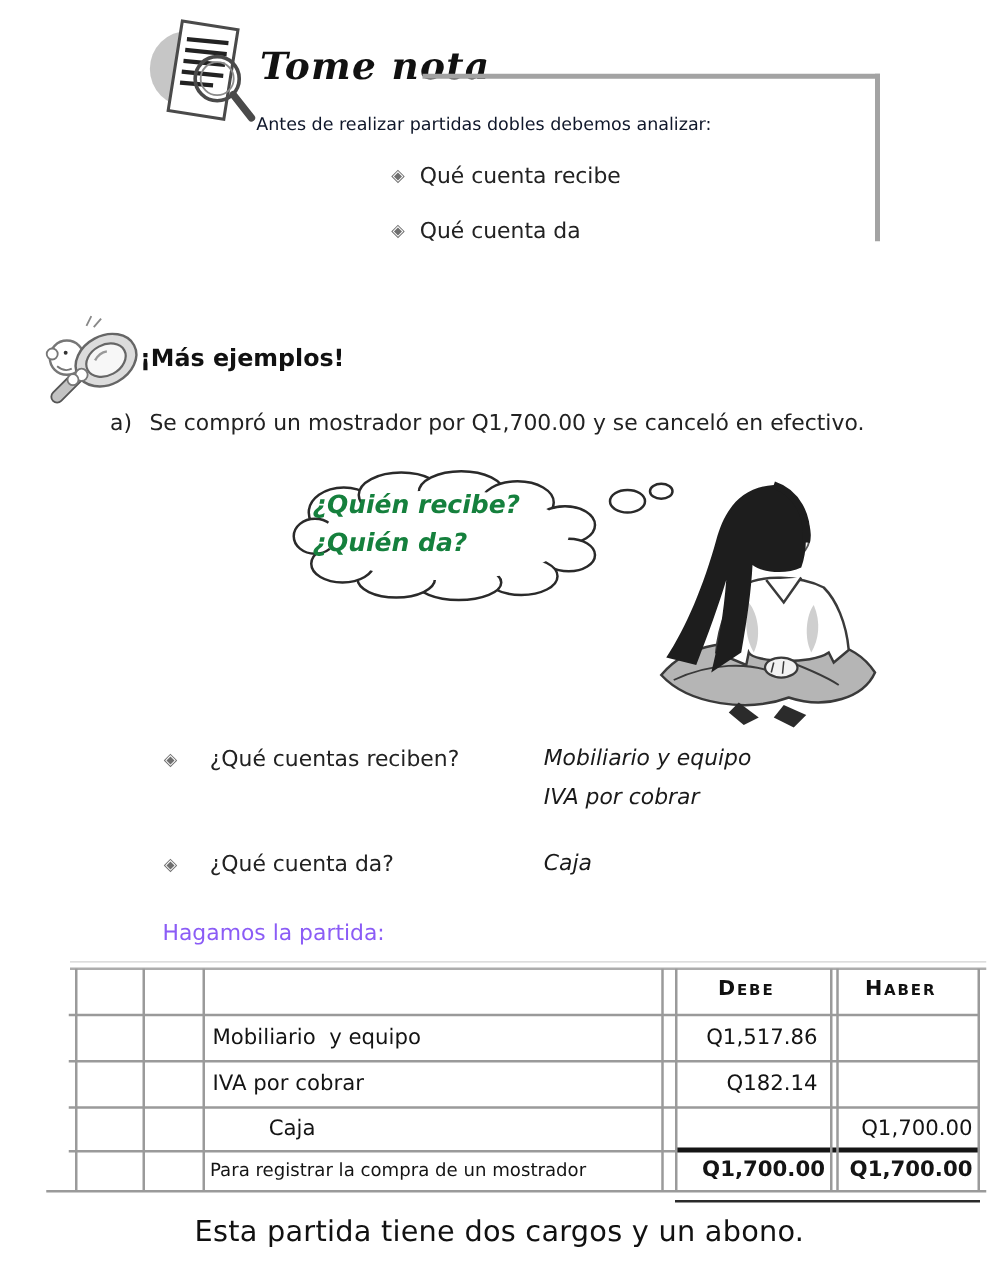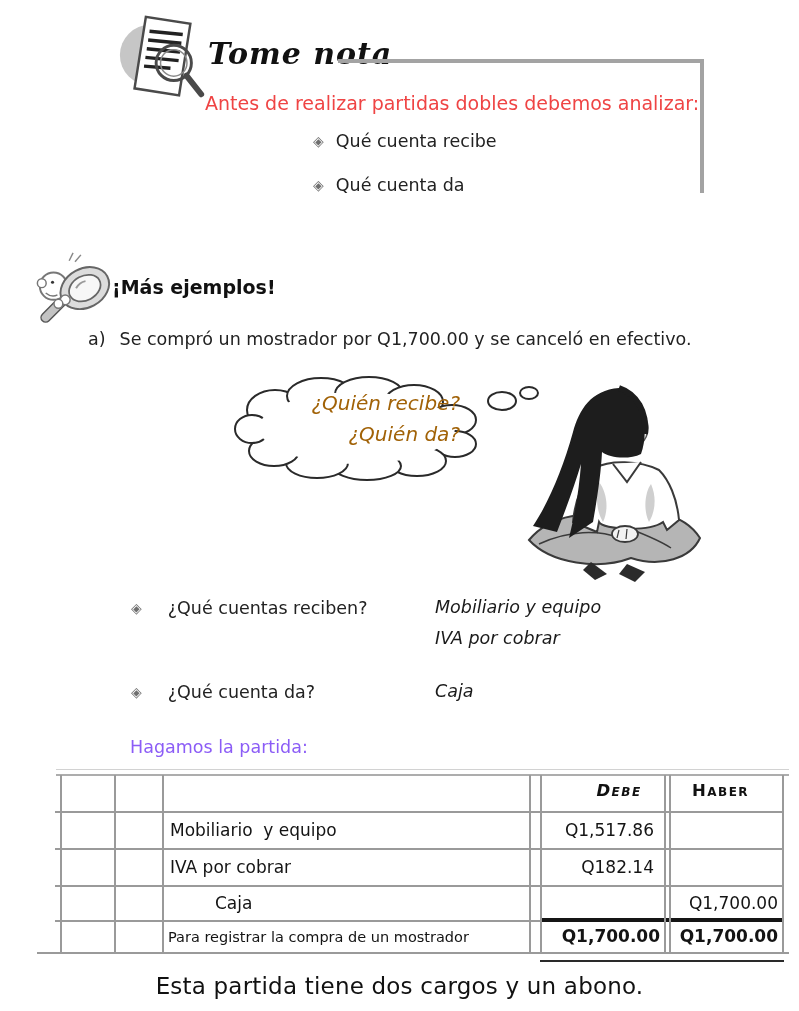--- a/index.html
+++ b/index.html
@@ -7,30 +7,30 @@
     position:relative;width:799px;height:1011px;background:#ffffff;
     font-family:"DejaVu Sans",sans-serif;color:#1c1c1c;overflow:hidden;
   }
   .abs{position:absolute;}
   
   .tome-nota{
     font-family:"DejaVu Serif",serif;font-style:italic;font-weight:700;
     font-size:30px;color:#111;letter-spacing:1px;
   }
   .rule{background:#a3a3a3;}
-  .intro-text{font-size:19px;color:#ef4444;}
+  .intro-text{font-size:14px;color:#0f172a;}
   .bullet-row{display:flex;align-items:center;gap:12px;font-size:17.5px;color:#222;}
   .diamond{color:#6e6e6e;font-size:14px;line-height:1;}
   
   .examples-heading{font-size:19px;font-weight:700;color:#111;}
   .item-row{display:flex;gap:14px;font-size:17.5px;color:#222;}
   
   .bubble-text{
-    font-style:italic;font-size:20px;font-weight:400;color:#a16207;
-    text-align:right;line-height:31px;
+    font-style:italic;font-size:20px;font-weight:700;color:#15803d;
+    text-align:left;line-height:31px;
   }
   
   .q-row{display:flex;align-items:center;gap:26px;font-size:17.5px;color:#222;}
   .answer{font-style:italic;font-size:17.5px;color:#1a1a1a;}
   .section-label{font-size:17.5px;color:#8b5cf6;}
   
   .hl,.vl{position:absolute;background:#9a9a9a;}
   .cell{position:absolute;font-size:17px;color:#141414;}
   .cell.pre{white-space:pre;}
   .money{text-align:right;}
@@ -198,21 +198,21 @@
 
     <div class="vl" style="left:60px;top:775px;width:2px;height:178px;"></div>
     <div class="vl" style="left:114px;top:775px;width:2px;height:178px;"></div>
     <div class="vl" style="left:162px;top:775px;width:2px;height:178px;"></div>
     <div class="vl" style="left:529px;top:775px;width:2px;height:178px;"></div>
     <div class="vl" style="left:540px;top:775px;width:2px;height:178px;"></div>
     <div class="vl" style="left:664px;top:775px;width:2px;height:178px;"></div>
     <div class="vl" style="left:669px;top:775px;width:2px;height:178px;"></div>
     <div class="vl" style="left:782px;top:775px;width:2px;height:178px;"></div>
 
-    <div class="col-head" style="left:570px;top:781px;width:98px;font-style:italic;">Debe</div>
+    <div class="col-head" style="left:548px;top:781px;width:98px;">Debe</div>
     <div class="col-head" style="left:671px;top:781px;width:99px;">Haber</div>
 
     <div class="cell pre" style="left:170px;top:820px;">Mobiliario  y equipo</div>
     <div class="cell money" style="left:542px;top:820px;width:112px;">Q1,517.86</div>
 
     <div class="cell pre" style="left:170px;top:857px;">IVA por cobrar</div>
     <div class="cell money" style="left:542px;top:857px;width:112px;">Q182.14</div>
 
     <div class="cell pre" style="left:215px;top:893px;">Caja</div>
     <div class="cell money" style="left:671px;top:893px;width:107px;">Q1,700.00</div>

